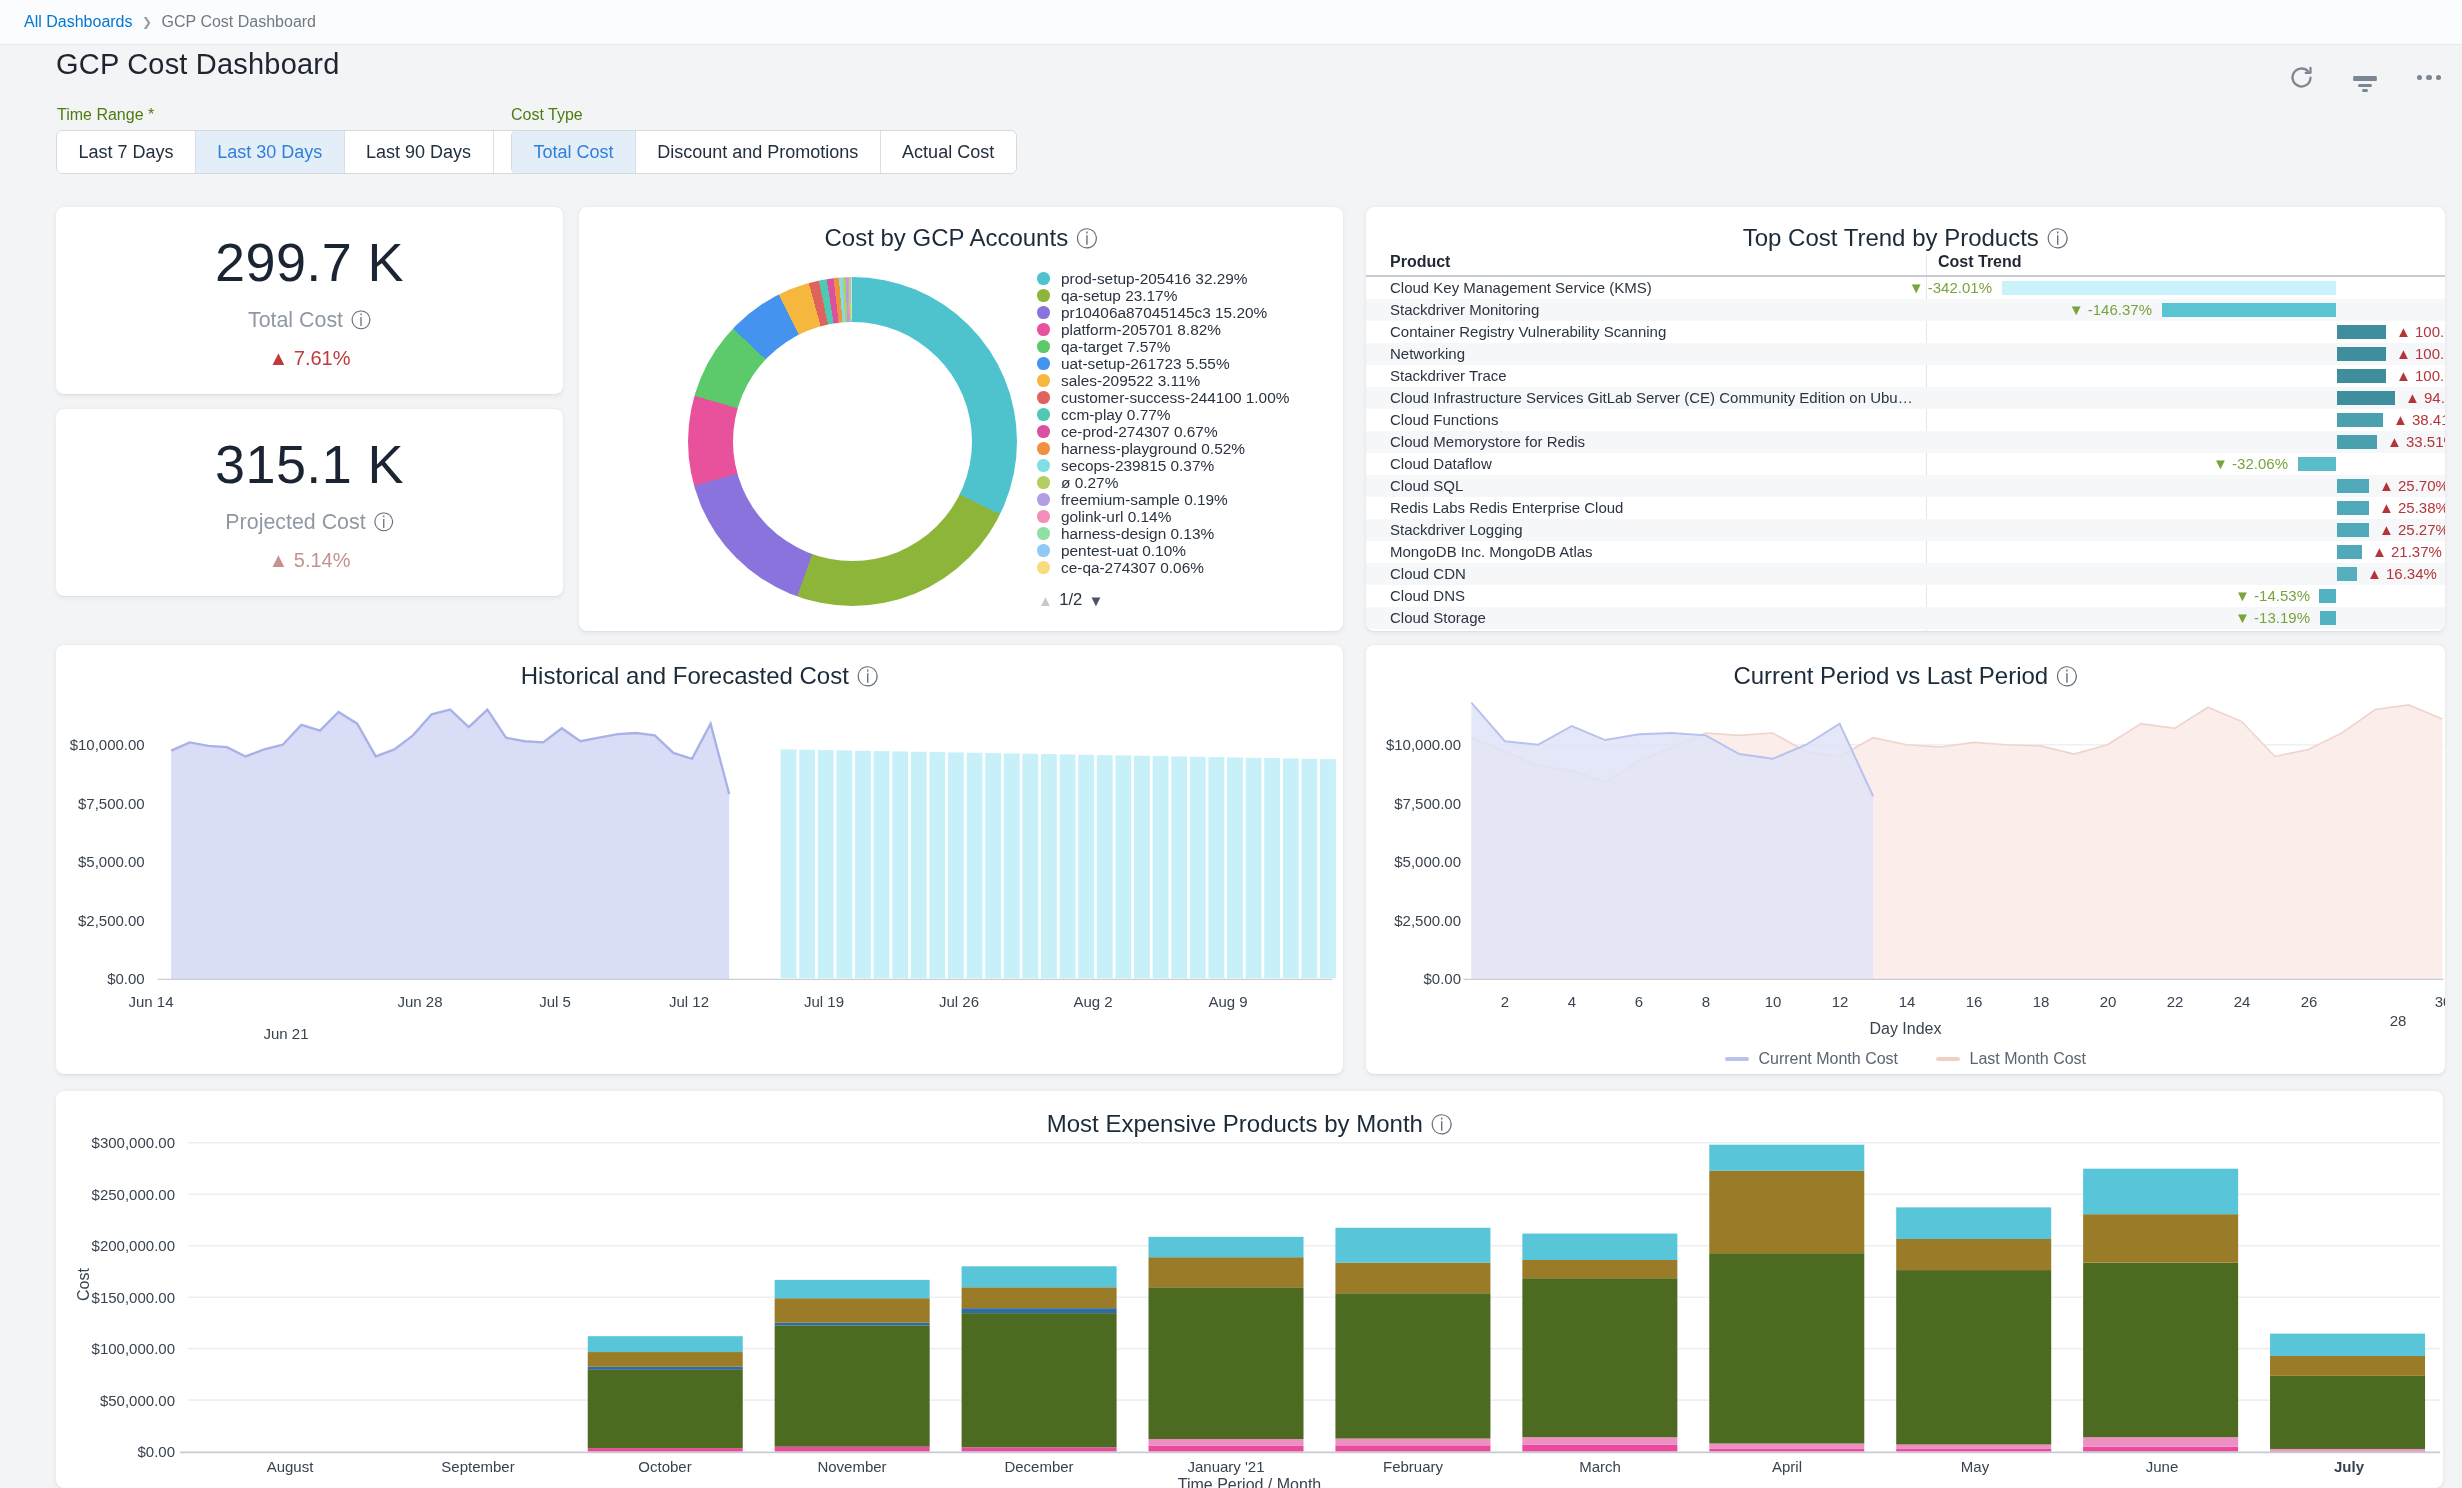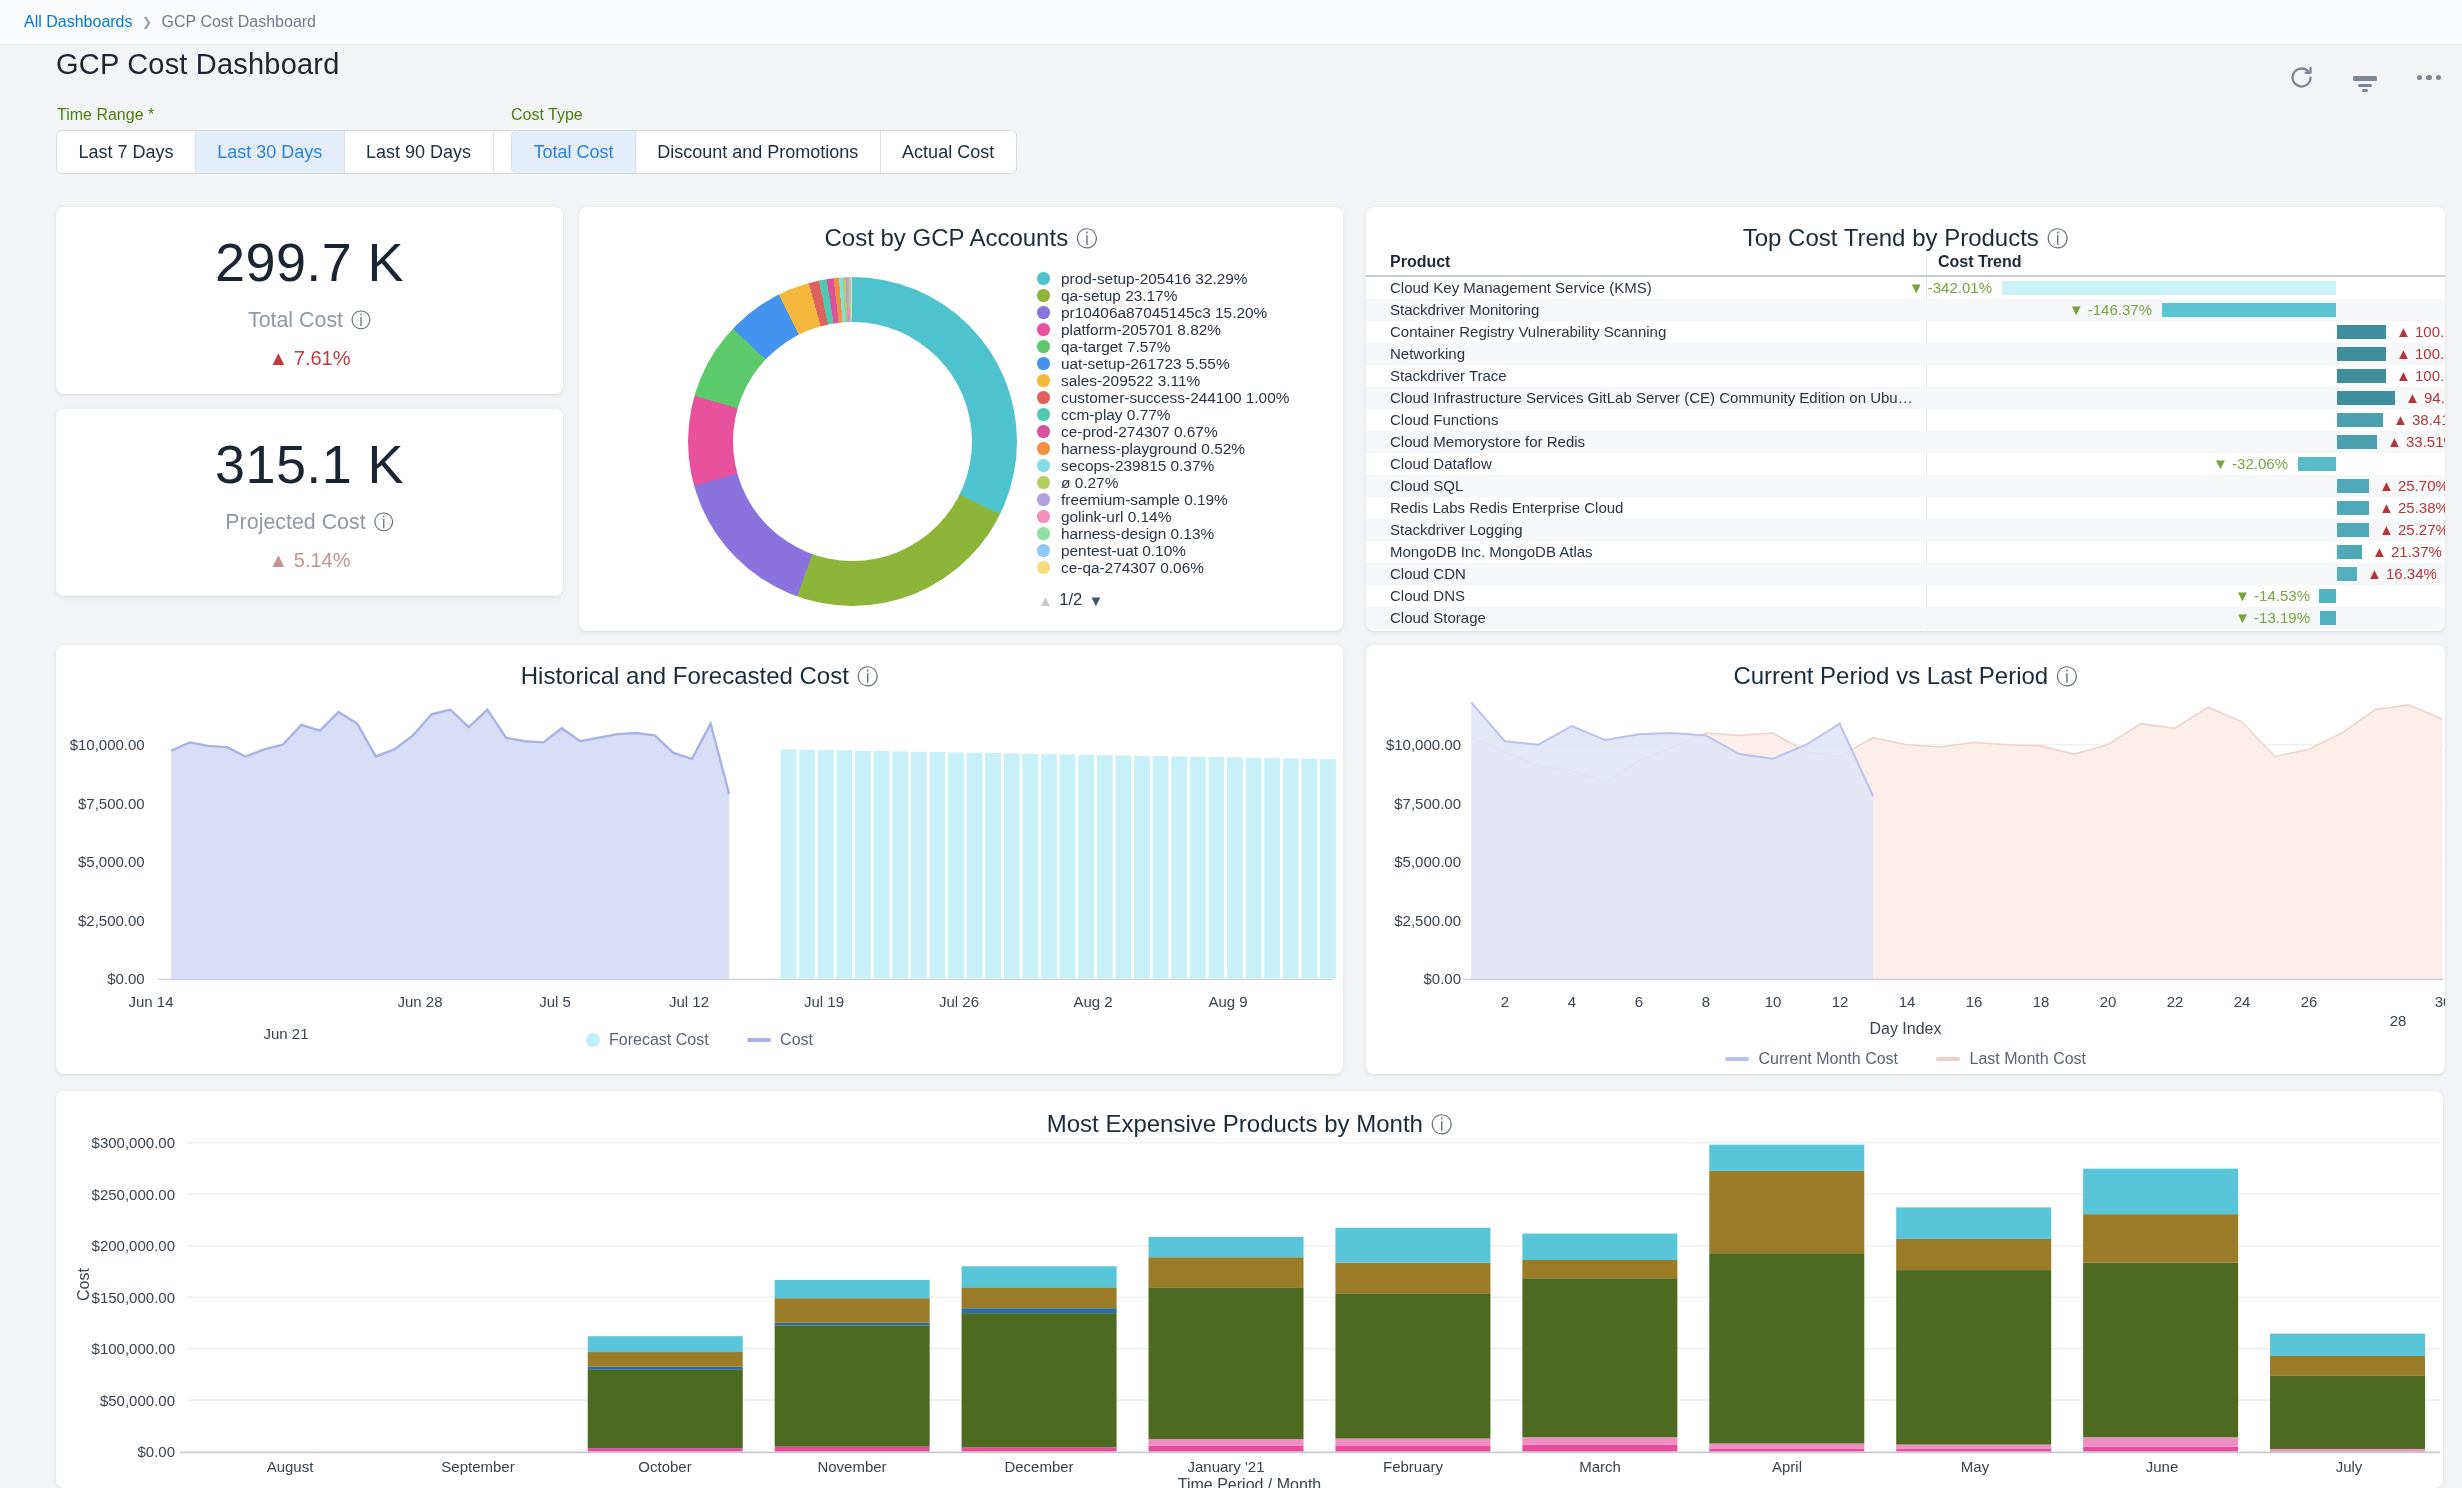--- a/index.html
+++ b/index.html
@@ -271,30 +271,20 @@
           <rect x="1479" y="142.07279999999997" width="20" height="278.9272" fill="#C7F0F9"></rect>
           <rect x="1502.5" y="142.48719999999997" width="20" height="278.5128" fill="#C7F0F9"></rect>
           <rect x="1526" y="142.90159999999997" width="20" height="278.0984" fill="#C7F0F9"></rect>
           <rect x="1549.5" y="143.3456" width="20" height="277.6544" fill="#C7F0F9"></rect>
           <rect x="1573" y="143.76" width="20" height="277.24" fill="#C7F0F9"></rect>
           <rect x="1596.5" y="144.1744" width="20" height="276.8256" fill="#C7F0F9"></rect>
           <path d="M 145 422 L 145 133.39999999999998 L 168.5 123.03999999999996 L 192 127.47999999999996 L 215.5 128.95999999999998 L 239 140.8 L 262.5 131.91999999999996 L 286 126 L 309.5 100.83999999999997 L 333 108.24000000000001 L 356.5 84.56 L 380 99.36000000000001 L 403.5 140.8 L 427 131.91999999999996 L 450.5 114.15999999999997 L 474 87.51999999999998 L 497.5 81.59999999999997 L 521 103.80000000000001 L 544.5 81.59999999999997 L 568 117.12 L 591.5 121.56 L 615 123.03999999999996 L 638.5 105.27999999999997 L 662 121.56 L 685.5 117.12 L 709 112.68 L 732.5 111.19999999999999 L 756 114.15999999999997 L 779.5 136.36 L 803 143.76 L 826.5 99.36000000000001 L 850 188.16 L 850 422 Z" fill="#D9DDF6"></path>
           <polyline points="145,133.39999999999998 168.5,123.03999999999996 192,127.47999999999996 215.5,128.95999999999998 239,140.8 262.5,131.91999999999996 286,126 309.5,100.83999999999997 333,108.24000000000001 356.5,84.56 380,99.36000000000001 403.5,140.8 427,131.91999999999996 450.5,114.15999999999997 474,87.51999999999998 497.5,81.59999999999997 521,103.80000000000001 544.5,81.59999999999997 568,117.12 591.5,121.56 615,123.03999999999996 638.5,105.27999999999997 662,121.56 685.5,117.12 709,112.68 732.5,111.19999999999999 756,114.15999999999997 779.5,136.36 803,143.76 826.5,99.36000000000001 850,188.16" fill="none" stroke="#A9B2E8" stroke-width="3"></polyline>
           <line x1="128" y1="422.5" x2="1612" y2="422.5" stroke="#C9CDD4" stroke-width="1.5"></line>
         </svg>
-      </div>
-    <div class="legend" id="hist-legend" style="top:386px">
-        <div class="li">
-          <span class="dot" style="background: rgb(191, 239, 248);"></span>
-          <span>Forecast Cost</span>
-        </div>
-        <div class="li">
-          <span class="dash" style="background: rgb(169, 178, 232);"></span>
-          <span>Cost</span>
-        </div>
       </div>
   <div class="ylab" style="width: 95px; left: -6.3px; top: 325px;">$0.00</div>
       <div class="ylab" style="width: 95px; left: -6.3px; top: 267px;">$2,500.00</div>
       <div class="ylab" style="width: 95px; left: -6.3px; top: 208px;">$5,000.00</div>
       <div class="ylab" style="width: 95px; left: -6.3px; top: 150px;">$7,500.00</div>
       <div class="ylab" style="width: 95px; left: -6.3px; top: 91px;">$10,000.00</div>
       <div class="xlab" style="left: 95px; top: 348px;">Jun 14</div>
       <div class="xlab" style="left: 230px; top: 348px; margin-top: 32px;">Jun 21</div>
       <div class="xlab" style="left: 364px; top: 348px;">Jun 28</div>
       <div class="xlab" style="left: 499px; top: 348px;">Jul 5</div>
@@ -429,17 +419,17 @@
       <div class="xlab" style="left: 422px; top: 367px;">September</div>
       <div class="xlab" style="left: 609px; top: 367px;">October</div>
       <div class="xlab" style="left: 796px; top: 367px;">November</div>
       <div class="xlab" style="left: 983px; top: 367px;">December</div>
       <div class="xlab" style="left: 1170px; top: 367px;">January '21</div>
       <div class="xlab" style="left: 1357px; top: 367px;">February</div>
       <div class="xlab" style="left: 1544px; top: 367px;">March</div>
       <div class="xlab" style="left: 1731px; top: 367px;">April</div>
       <div class="xlab" style="left: 1919px; top: 367px;">May</div>
       <div class="xlab" style="left: 2106px; top: 367px;">June</div>
-      <div class="xlab" style="left: 2293px; top: 367px;">July</div>
+      <div class="xlab" style="left: 2293px; top: 367px; font-weight: bold;">July</div>
     </div>
 
 </div>
 
 
 </body></html>

